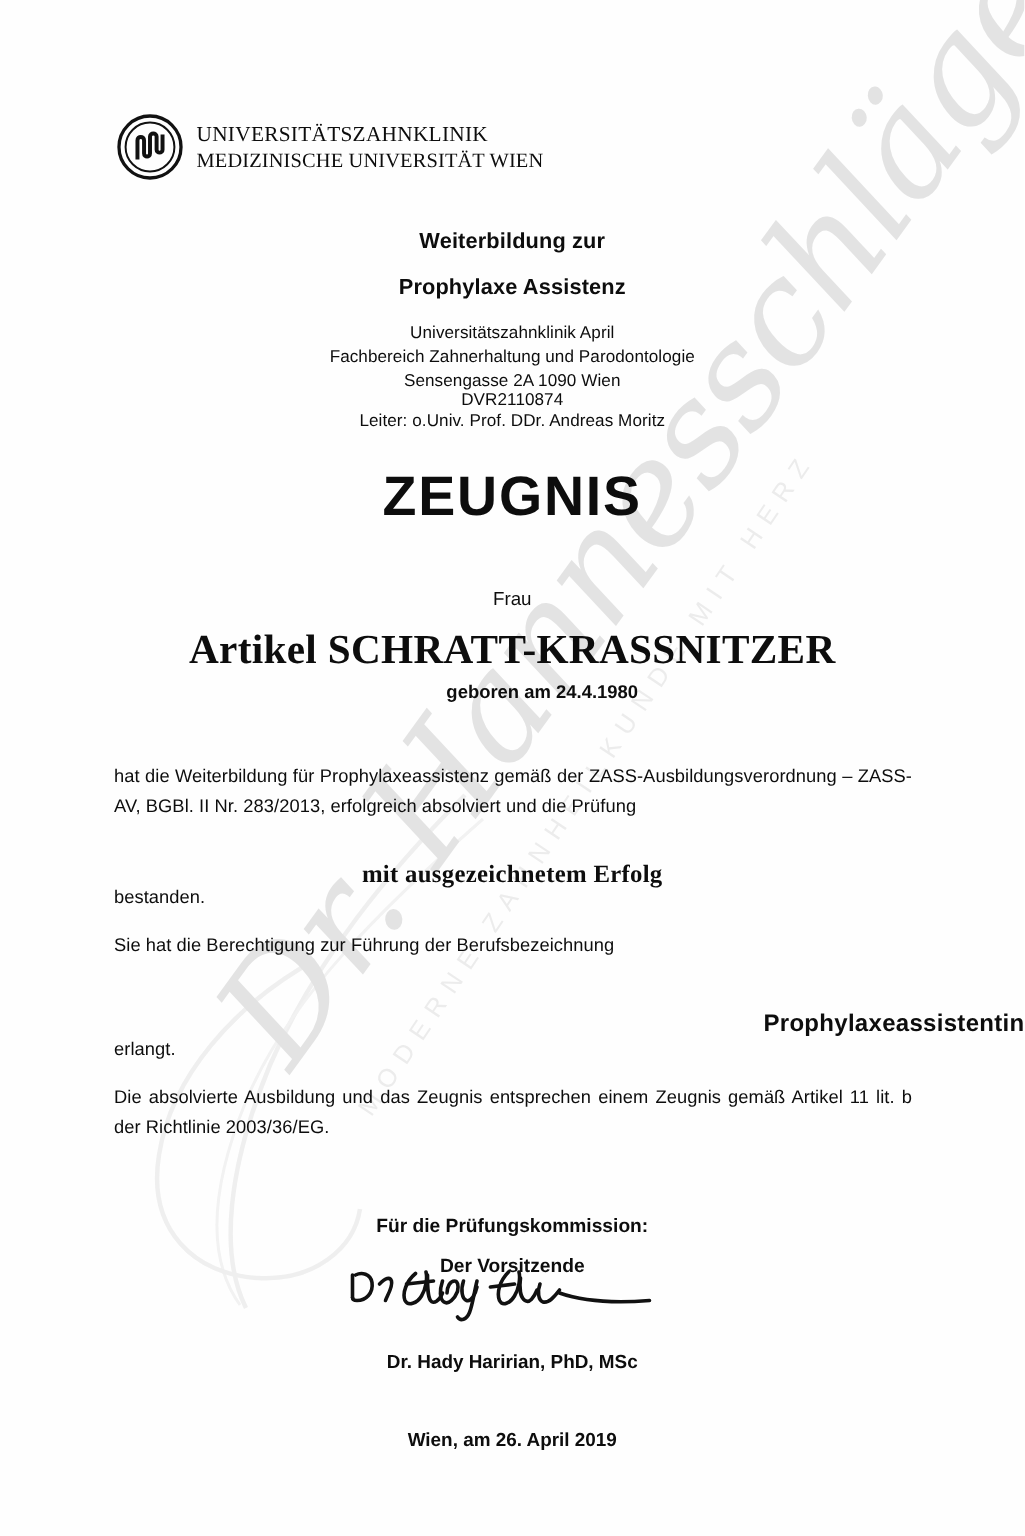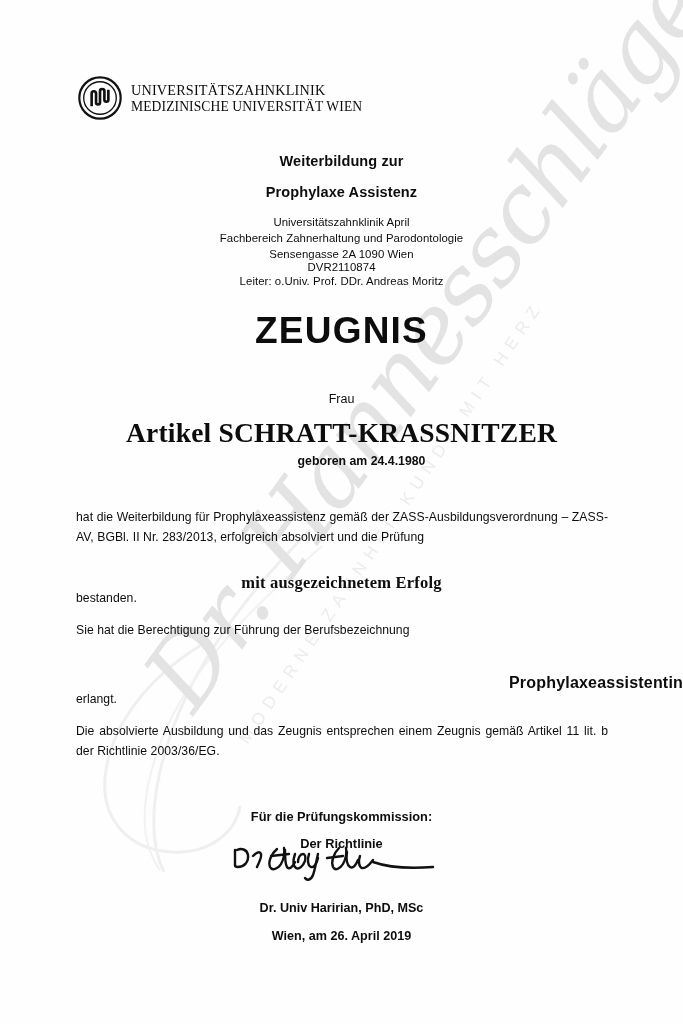--- a/index.html
+++ b/index.html
@@ -245,21 +245,21 @@
 
     <div class="para nojust" style="top:621px">Sie hat die Berechtigung zur Führung der Berufsbezeichnung</div>
 
     <div class="blk profession" style="top:654px">Prophylaxeassistentin</div>
 
     <div class="para nojust" style="top:690px">erlangt.</div>
 
     <div class="para" style="top:722px">Die absolvierte Ausbildung und das Zeugnis entsprechen einem Zeugnis gemäß Artikel 11 lit. b der Richtlinie 2003/36/EG.</div>
 
     <div class="blk commission" style="top:789px">Für die Prüfungskommission:</div>
-    <div class="blk chairman" style="top:816px">Der Richtlinie</div>
+    <div class="blk chairman" style="top:816px">Der Vorsitzende</div>
 
     <div class="sig-wrap">
       <svg class="sig-svg" viewBox="0 0 230 46" aria-hidden="true">
         <g fill="none" stroke="#111" stroke-width="2.4" stroke-linecap="round" stroke-linejoin="round">
           <path d="M10 10 C14 8 20 9 21 15 C22 22 17 27 11 27 C9 27 8 26 8 25"></path>
           <path d="M8 25 L8 10"></path>
           <path d="M26 16 C30 12 33 11 34 14 C35 18 31 24 30 27"></path>
           <path d="M50 9 C44 14 41 22 43 27 C45 31 51 29 54 24 C57 19 58 12 57 8"></path>
           <path d="M44 16 L62 14"></path>
           <path d="M58 10 C58 18 58 24 60 27 C62 30 66 27 68 22"></path>
@@ -268,17 +268,17 @@
           <path d="M91 14 C89 22 88 30 86 35 C84 40 80 41 78 38"></path>
           <path d="M100 18 L116 16"></path>
           <path d="M112 8 C106 14 104 22 106 27 C108 31 113 29 116 24 C119 19 120 12 119 8"></path>
           <path d="M120 12 C119 19 120 25 123 27 C126 29 129 25 131 20"></path>
           <path d="M133 16 C131 21 132 27 135 28 C139 29 143 24 146 20"></path>
           <path d="M146 22 C160 27 180 29 206 27"></path>
         </g>
       </svg>
     </div>
 
-    <div class="blk signer" style="top:879px">Dr. Univ Haririan, PhD, MSc</div>
-    <div class="blk signer" style="top:907px">Wien, am 26. April 2019</div>
+    <div class="blk signer" style="top:879px">Dr. Hady Haririan, PhD, MSc</div>
+    <div class="blk signer" style="top:931px">Wien, am 26. April 2019</div>
 
   </div>
 </div>
 
 </body></html>

